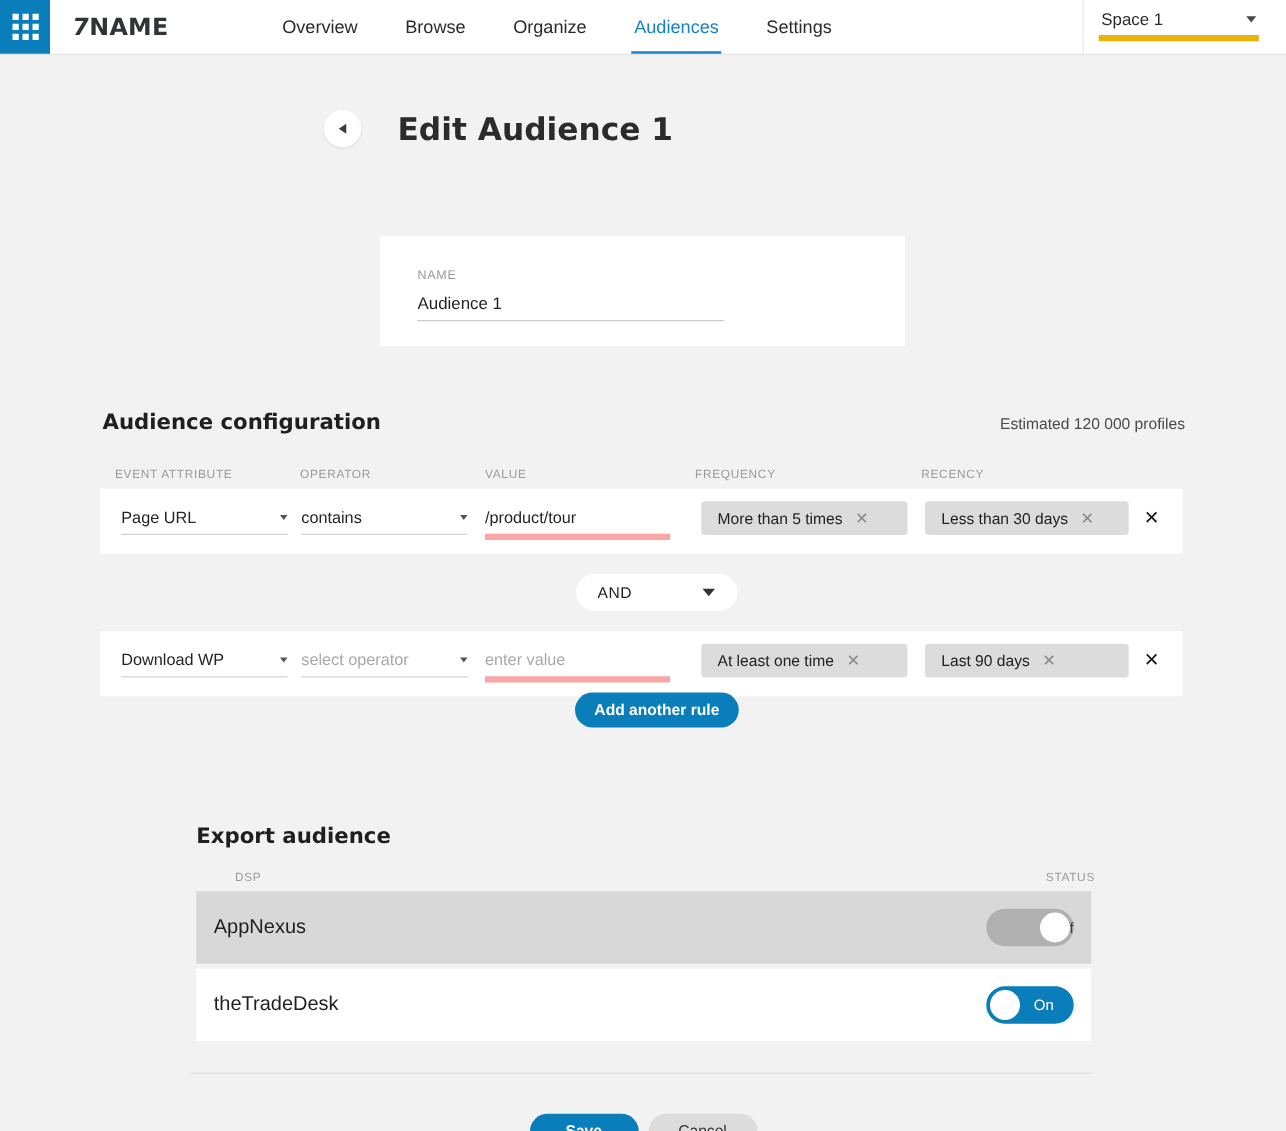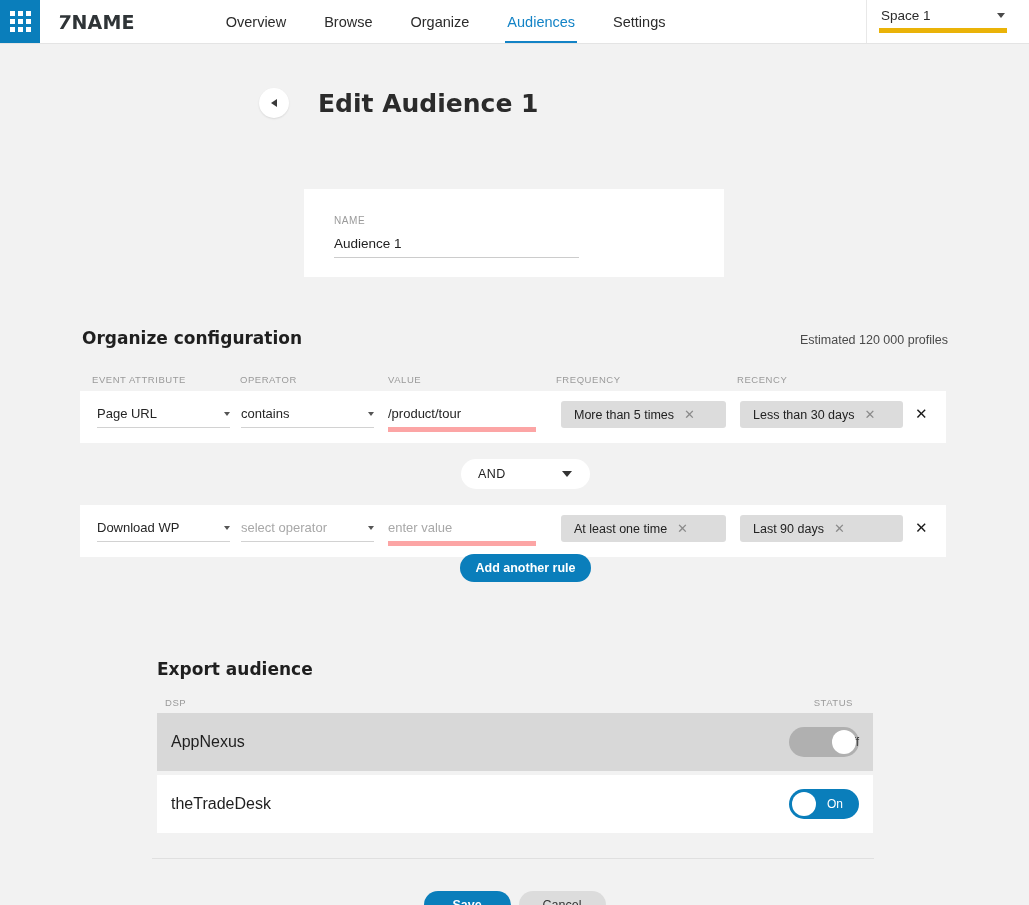--- a/index.html
+++ b/index.html
@@ -305,21 +305,21 @@
   .export-title {
     position: absolute;
     left: 157px; top: 615px;
     font-size: 17px;
     font-weight: 700;
     color: #1f1f1f;
     font-family: "DejaVu Sans", sans-serif;
   }
   .dsp-heads {
     position: absolute;
-    left: 165px; top: 653px;
+    left: 188px; top: 653px;
     width: 688px;
     display: flex;
     justify-content: space-between;
   }
   .dsp-heads div {
     font-size: 9.5px;
     letter-spacing: .55px;
     color: #9a9a9a;
     text-transform: uppercase;
   }
@@ -434,21 +434,21 @@
     </div>
     <div class="page-title">Edit Audience 1</div>
   </div>
 
   <div class="name-card">
     <div class="field-label">NAME</div>
     <input class="name-input" type="text" value="Audience 1" style="">
   </div>
 
   <div class="section-head">
-    <div class="section-title">Organize configuration</div>
+    <div class="section-title">Audience configuration</div>
     <div class="estimate">Estimated 120 000 profiles</div>
   </div>
 
   <div class="col-heads">
     <div style="left:0px;">EVENT ATTRIBUTE</div>
     <div style="left:148px;">OPERATOR</div>
     <div style="left:296px;">VALUE</div>
     <div style="left:464px;">FREQUENCY</div>
     <div style="left:645px;">RECENCY</div>
   </div>

